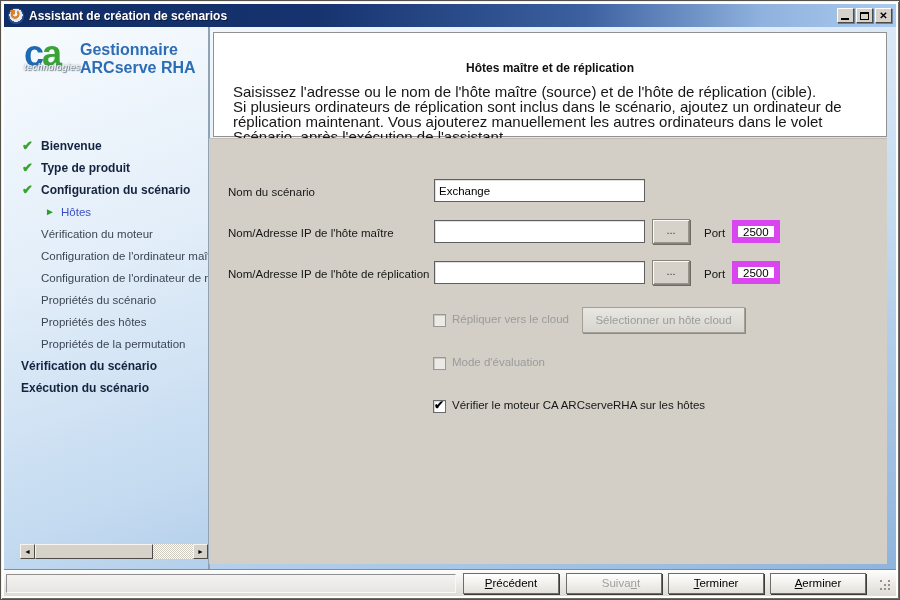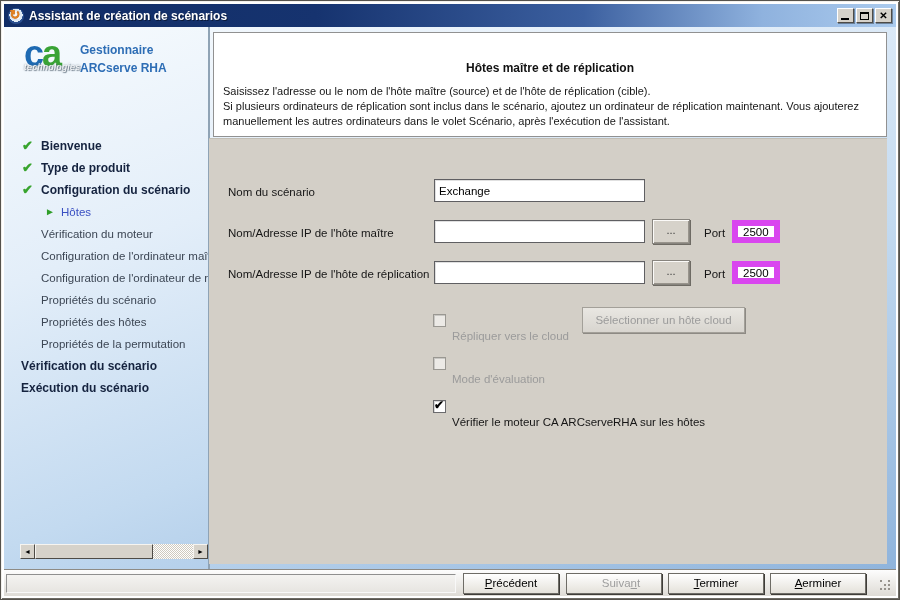--- a/index.html
+++ b/index.html
@@ -56,21 +56,21 @@
   .sidebar-divider { position:absolute; left:204px; top:0; bottom:0; width:2px; background:#8fa3b5; }
 
   .logo { position:absolute; left:20px; top:10px; }
   .logo-ca { font-size:36px; font-weight:bold; letter-spacing:-2px; line-height:34px; }
   .logo-c { color:#1e6ab2; }
   .logo-a { color:#39a335; }
   .logo-tech {
     position:relative; top:-9px; left:0px; font-size:9px; font-style:italic; color:#ffffff;
     text-shadow:0 0 2px #5c6b7a, 1px 1px 1px #5c6b7a; letter-spacing:0.5px;
   }
-  .product { position:absolute; left:76px; top:14px; color:#2d6db5; font-size:12px; font-weight:bold; line-height:18px; }
+  .product { position:absolute; left:76px; top:14px; color:#2d6db5; font-size:16px; font-weight:bold; line-height:18px; }
 
   .nav { position:absolute; left:0; top:108px; right:0; }
   .nav-row { height:22px; line-height:22px; white-space:nowrap; position:relative; font-size:11.5px; color:#3c4654; }
   .nav-row.b { font-weight:bold; font-size:12px; color:#15233f; }
   .nav-row .txt1 { margin-left:37px; }  
   .nav-row .txt2 { margin-left:57px; }  
   .nav-row .txt3 { margin-left:17px; }  
   .nav-row.current { color:#3a50c2; font-weight:normal; font-size:11.5px; }
   .check-icon { position:absolute; left:18px; top:0; color:#38a42e; font-size:13px; font-weight:bold; }
   .arrow-icon { position:absolute; left:41px; top:0; color:#2f9e28; font-size:10px; }
@@ -94,21 +94,21 @@
     position:absolute; left:0; top:0; width:118px; height:15px; background:#d6d2ca;
     border:1px solid; border-color:#f6f4f0 #4e4b46 #4e4b46 #f6f4f0;
   }
 
   
   .header-panel {
     position:absolute; left:209px; top:5px; width:674px; height:105px;
     background:#ffffff; border:1px solid #919191;
   }
   .header-title { text-align:center; font-size:12px; font-weight:bold; color:#111; margin-top:28px; }
-  .header-desc { font-size:11px; color:#161616; line-height:15px; margin:9px 9px 0 9px; }
+  .header-desc { font-size:15px; color:#161616; line-height:15px; margin:9px 9px 0 19px; }
 
   
   .form-panel {
     position:absolute; left:205px; top:111px; width:678px; height:426px;
     background:#d3cfc7; box-shadow:inset 0 1px 0 #c2beb5;
   }
   .flabel { position:absolute; font-size:11.5px; color:#161616; white-space:nowrap; }
   .tbox {
     position:absolute; height:23px; background:#ffffff;
     border:1px solid #5f5f62; box-shadow:inset 1px 1px 0 rgba(0,0,0,0.12);
@@ -119,21 +119,21 @@
   .browse-btn {
     position:absolute; width:38px; height:25px; background:#d6d2ca; color:#3a3a3a;
     border:1px solid #87847e;
     box-shadow:inset 1px 1px 0 #fbfaf8, inset -1px -1px 0 #98948c, 1px 1px 0 #6e6b64;
     font-size:11px; text-align:center; line-height:21px; cursor:default;
   }
   .cb { position:absolute; width:13px; height:13px; background:#ffffff; border:1px solid #6b6b6e;
         box-shadow:inset 1px 1px 0 rgba(0,0,0,0.15); }
   .cb.disabled { background:#eceae6; border-color:#9a9892; }
   .cb .mark { position:absolute; left:0px; top:-3px; font-size:12px; font-weight:bold; color:#000; }
-  .cb-label { position:absolute; font-size:11.5px; color:#161616; white-space:nowrap;margin-top:17px; }
+  .cb-label { position:absolute; font-size:11.5px; color:#161616; white-space:nowrap; }
   .cb-label.disabled { color:#9b9b9b; }
   .cloud-btn {
     position:absolute; left:373px; top:169px; width:163px; height:26px;
     background:linear-gradient(#e9e7e2,#d8d5cf); color:#9b9b9b;
     border:1px solid #a3a099; box-shadow:1px 1px 0 #8d8a84;
     font-size:11.5px; text-align:center; line-height:24px; cursor:default;
   }
 
   
 

